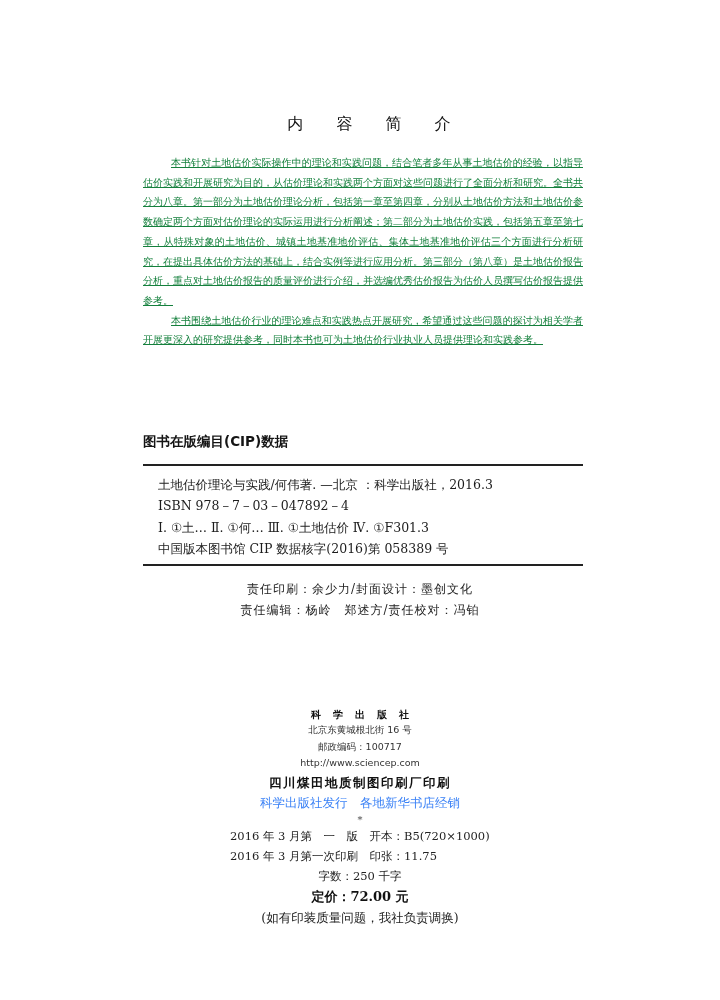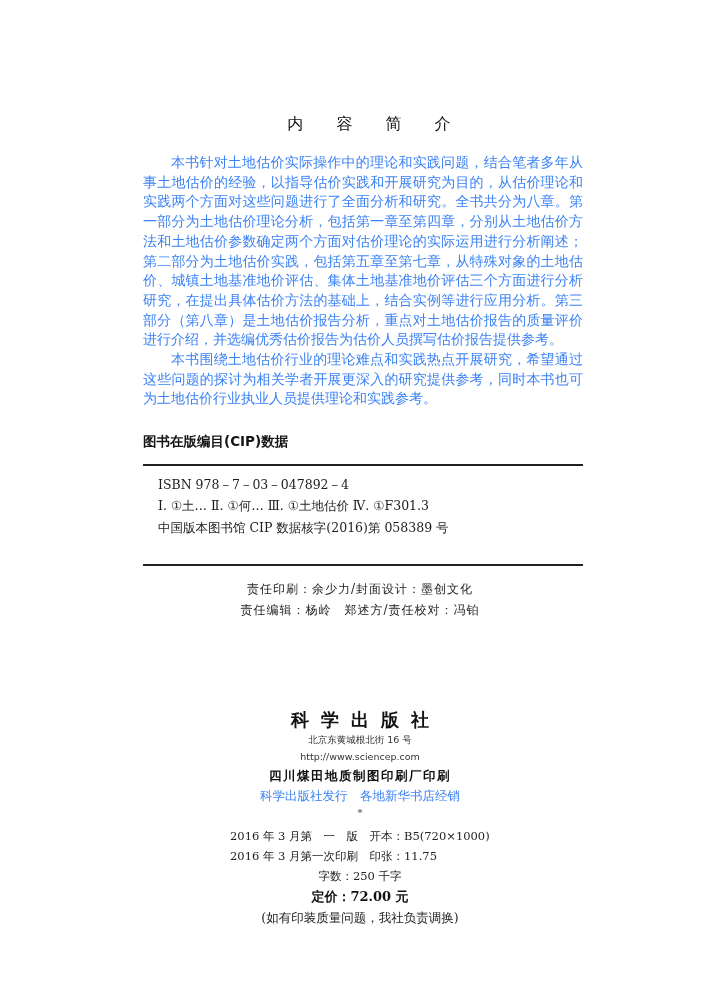--- a/index.html
+++ b/index.html
@@ -31,24 +31,25 @@
       letter-spacing: 14px;
       padding-left: 32px;
       box-sizing: border-box;
       color: #111;
     }
     .intro {
       position: absolute;
       left: 143px;
       top: 153px;
       width: 440px;
-      font-size: 14px;
+      font-size: 10px;
       line-height: 19.7px;
       text-align: justify;
-      color: #3b82f6;
+      color: #15803d;
+      text-decoration: underline;
     }
     .intro p {
       margin: 0;
       text-indent: 28px;
     }
     .cip-heading {
       position: absolute;
       left: 143px;
       top: 433px;
       font-family: "DejaVu Sans", "Liberation Sans", sans-serif;
@@ -87,21 +88,21 @@
       letter-spacing: 1px;
     }
     .publisher {
       position: absolute;
       top: 708px;
       left: 0;
       width: 720px;
       text-align: center;
     }
     .publisher .pub-name {
-      font-size: 18px;
+      font-size: 10px;
       font-weight: bold;
       letter-spacing: 12px;
       padding-left: 12px;
       color: #111;
       text-align: center;
     }
     .publisher .small {
       font-size: 9.5px;
       line-height: 16.5px;
       color: #333;
@@ -167,35 +168,37 @@
 
   <div class="intro">
     <p>本书针对土地估价实际操作中的理论和实践问题，结合笔者多年从事土地估价的经验，以指导估价实践和开展研究为目的，从估价理论和实践两个方面对这些问题进行了全面分析和研究。全书共分为八章。第一部分为土地估价理论分析，包括第一章至第四章，分别从土地估价方法和土地估价参数确定两个方面对估价理论的实际运用进行分析阐述；第二部分为土地估价实践，包括第五章至第七章，从特殊对象的土地估价、城镇土地基准地价评估、集体土地基准地价评估三个方面进行分析研究，在提出具体估价方法的基础上，结合实例等进行应用分析。第三部分（第八章）是土地估价报告分析，重点对土地估价报告的质量评价进行介绍，并选编优秀估价报告为估价人员撰写估价报告提供参考。</p>
     <p>本书围绕土地估价行业的理论难点和实践热点开展研究，希望通过这些问题的探讨为相关学者开展更深入的研究提供参考，同时本书也可为土地估价行业执业人员提供理论和实践参考。</p>
   </div>
 
   <div class="cip-heading">图书在版编目(CIP)数据</div>
   <div class="rule r1"></div>
 
   <div class="cip-block">
+    <div>土地估价理论与实践/何伟著. —北京 ：科学出版社，2016.3</div>
     <div>ISBN   978－7－03－047892－4</div>
     <div>Ⅰ. ①土… Ⅱ. ①何… Ⅲ. ①土地估价 Ⅳ. ①F301.3</div>
     <div>中国版本图书馆 CIP 数据核字(2016)第 058389 号</div>
   </div>
 
   <div class="rule r2"></div>
 
   <div class="credits">
     <div>责任印刷：余少力/封面设计：墨创文化</div>
     <div>责任编辑：杨岭　郑述方/责任校对：冯铂</div>
   </div>
 
   <div class="publisher">
     <div class="pub-name">科学出版社</div>
     <div class="small" style="margin-top:0;">北京东黄城根北街 16 号</div>
+    <div class="small">邮政编码：100717</div>
     <div class="small">http://www.sciencep.com</div>
     <div class="printer">四川煤田地质制图印刷厂印刷</div>
     <div class="dist">科学出版社发行　各地新华书店经销</div>
     <div class="star">*</div>
   </div>
 
   <div class="edition">
     <div>2016 年 3 月第　一　版　开本：B5(720×1000)</div>
     <div>2016 年 3 月第一次印刷　印张：11.75</div>
   </div>

